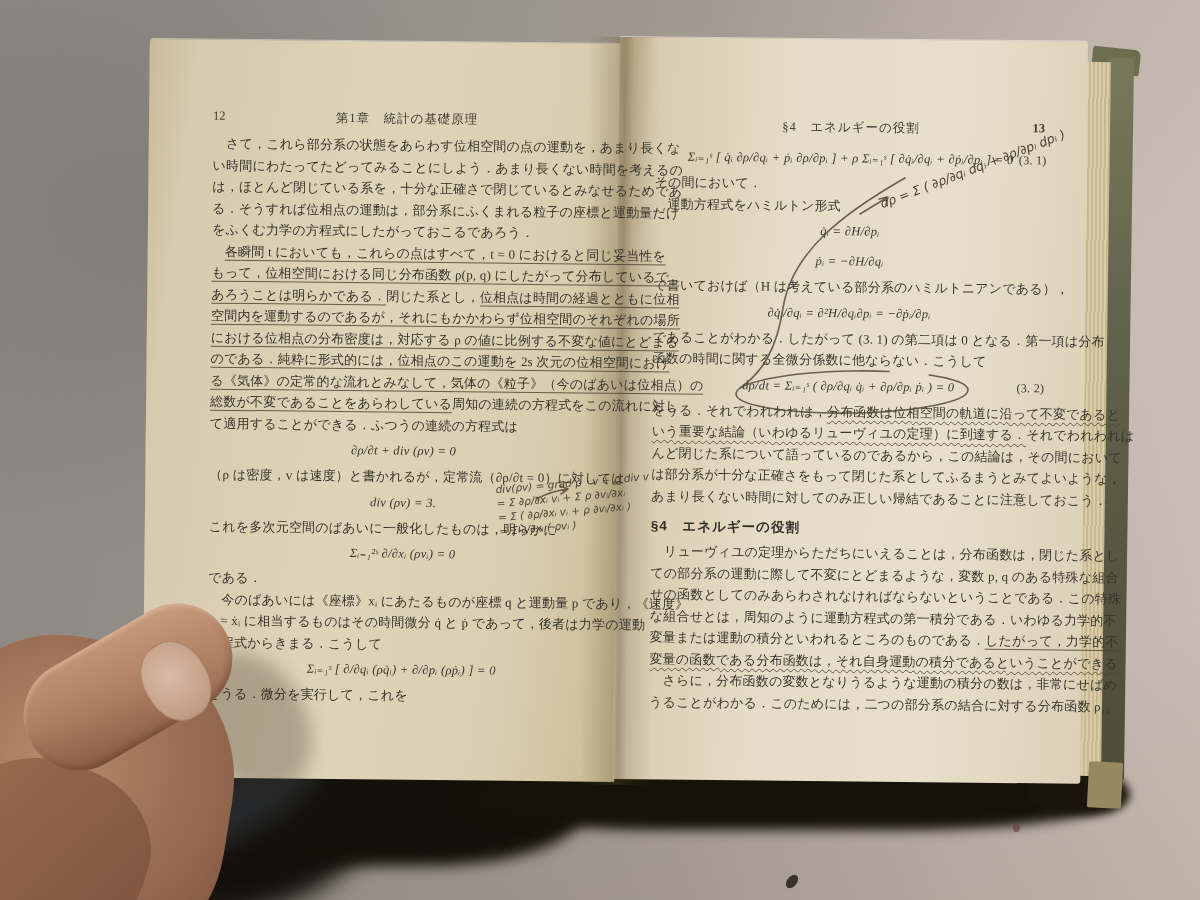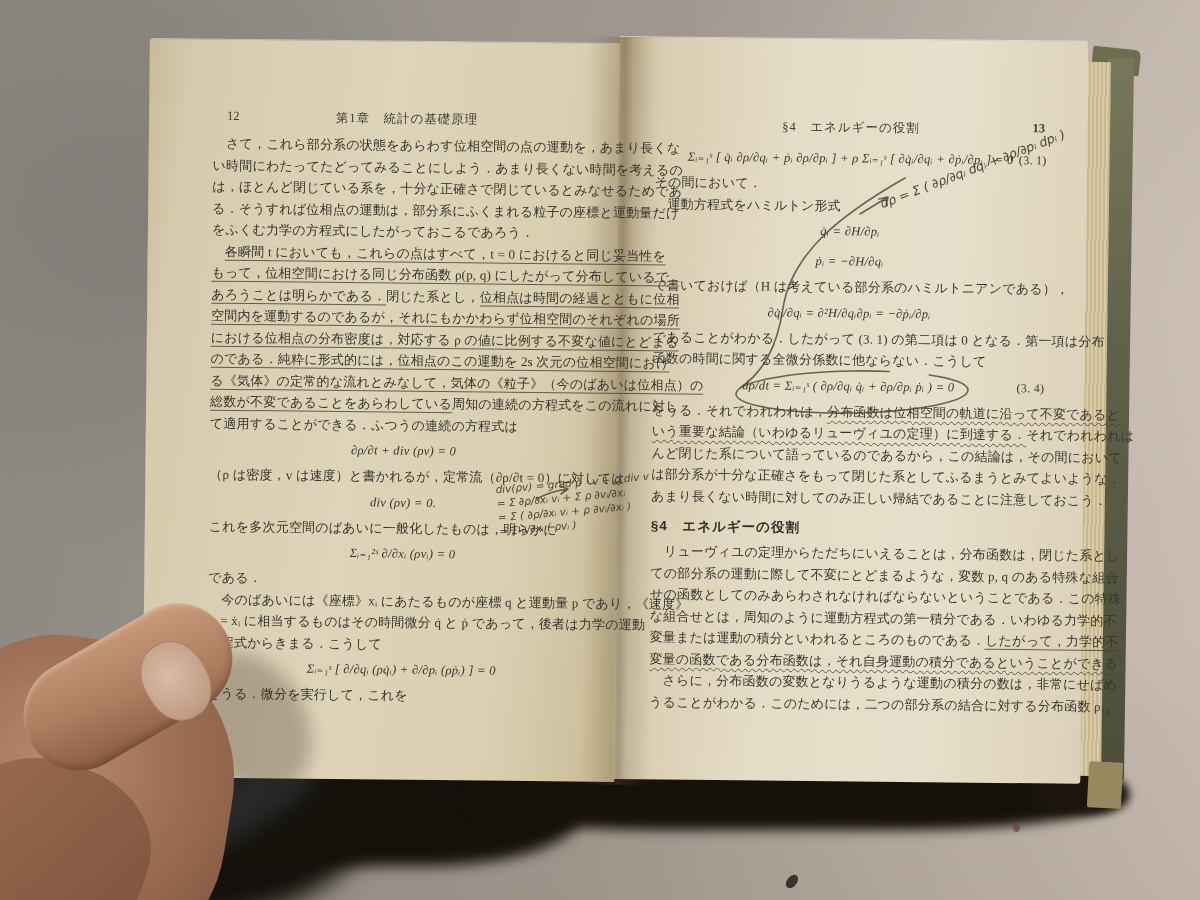--- a/index.html
+++ b/index.html
@@ -49,21 +49,21 @@
         background:linear-gradient(97deg,#c8bb9a 0%,#d7cbae 9%,#ded4b9 45%,#d9ceb0 78%,#c9ba95 100%);
         box-shadow:0 -1px 0 rgba(255,255,245,.45);}
   .page-r{left:470px;top:0;width:468px;height:742px;border-radius:0 3px 3px 0;
         background:linear-gradient(93deg,#bfae8b 0%,#d8ccaf 7%,#e5dcc7 35%,#e7dfcb 68%,#dcd1b8 100%);
         box-shadow:0 -1px 0 rgba(255,255,245,.5);}
   .gutter{left:438px;top:0;width:72px;height:748px;
         background:linear-gradient(90deg,rgba(95,78,45,0) 0%,rgba(95,78,45,.25) 42%,rgba(78,63,36,.38) 52%,rgba(95,78,45,.2) 64%,rgba(95,78,45,0) 100%);}
 
   
   .pl-head{left:64px;top:76px;width:388px;height:20px;color:#3f3b33;font-size:12.5px;}
-  .pl-head .pgnum{left:14px;top:0;}
+  .pl-head .pgnum{left:0;top:0;}
   .pl-head .ttl{left:0;top:0;width:100%;text-align:center;letter-spacing:1px;}
   .pr-head{left:506px;top:80px;width:392px;height:20px;color:#403c34;font-size:12.5px;}
   .pr-head .ttl{left:0;top:0;width:100%;text-align:center;letter-spacing:1px;}
   .pr-head .pgnum{right:2px;top:0;font-weight:bold;}
 
   .pl-body{left:64px;top:100px;width:388px;color:#36332c;}
   .pr-body{left:506px;top:104px;width:392px;color:#38352d;}
   .pl-body,.pr-body{font-size:13px;}
   .tline{position:relative;height:21.5px;line-height:21.5px;text-align:justify;text-align-last:justify;
          letter-spacing:.2px;white-space:nowrap;}
@@ -144,21 +144,21 @@
         <div class="tline"><span class="u1">もって，位相空間における同じ分布函数 ρ(p, q) にしたがって分布しているで</span></div>
         <div class="tline"><span class="u1">あろうことは明らかである．</span><span>閉じた系とし，</span><span class="u1">位相点は時間の経過とともに位相</span></div>
         <div class="tline"><span class="u1">空間内を運動するのであるが，それにもかかわらず位相空間のそれぞれの場所</span></div>
         <div class="tline"><span class="u1">における位相点の分布密度は，対応する ρ の値に比例する不変な値にとどまる</span></div>
         <div class="tline"><span class="u1">のである．純粋に形式的には，位相点のこの運動を 2s 次元の位相空間におけ</span></div>
         <div class="tline"><span class="u1">る《気体》の定常的な流れとみなして，気体の《粒子》（今のばあいは位相点）の</span></div>
         <div class="tline"><span class="u1">総数が不変であることをあらわしている</span><span>周知の連続の方程式をこの流れに対し</span></div>
         <div class="tline short"><span>て適用することができる．ふつうの連続の方程式は</span></div>
         <div class="formula"><span class="ftxt">∂ρ/∂t + div (ρv) = 0</span></div>
         <div class="tline short"><span>（ρ は密度，v は速度）と書かれるが，定常流（∂ρ/∂t = 0）に対しては</span></div>
-        <div class="formula"><span class="ftxt">div (ρv) = 0.</span></div>
+        <div class="formula"><span class="ftxt">div (ρv) = 3.</span></div>
         <div class="tline short"><span>これを多次元空間のばあいに一般化したものは，明らかに</span></div>
         <div class="formula"><span class="ftxt">Σᵢ₌₁²ˢ ∂/∂xᵢ (ρvᵢ) = 0</span></div>
         <div class="tline short"><span>である．</span></div>
         <div class="tline"><span>　今のばあいには《座標》xᵢ にあたるものが座標 q と運動量 p であり，《速度》</span></div>
         <div class="tline"><span>vᵢ = ẋᵢ に相当するものはその時間微分 q̇ と ṗ であって，後者は力学の運動</span></div>
         <div class="tline short"><span>方程式からきまる．こうして</span></div>
         <div class="formula"><span class="ftxt">Σᵢ₌₁ˢ [ ∂/∂qᵢ (ρq̇ᵢ) + ∂/∂pᵢ (ρṗᵢ) ] = 0</span></div>
         <div class="tline short"><span>をうる．微分を実行して，これを</span></div>
       </div>
 
@@ -169,21 +169,21 @@
     <div class="pr-body">
         <div class="formula"><span class="ftxt">Σᵢ₌₁ˢ [ q̇ᵢ ∂ρ/∂qᵢ + ṗᵢ ∂ρ/∂pᵢ ] + ρ Σᵢ₌₁ˢ [ ∂q̇ᵢ/∂qᵢ + ∂ṗᵢ/∂pᵢ ] = 0</span><span class="ftag">(3. 1)</span></div>
         <div class="tline short"><span>その間において．</span></div>
         <div class="tline short"><span>　運動方程式をハミルトン形式</span></div>
         <div class="formula"><span class="ftxt">q̇ᵢ = ∂H/∂pᵢ</span></div>
         <div class="formula"><span class="ftxt">ṗᵢ = −∂H/∂qᵢ</span></div>
         <div class="tline short"><span>で書いておけば（H は考えている部分系のハミルトニアンである），</span></div>
         <div class="formula"><span class="ftxt">∂q̇ᵢ/∂qᵢ = ∂²H/∂qᵢ∂pᵢ = −∂ṗᵢ/∂pᵢ</span></div>
         <div class="tline"><span>であることがわかる．したがって (3. 1) の第二項は 0 となる．第一項は分布</span></div>
         <div class="tline short"><span>函数の時間に関する全微分係数に他ならない．こうして</span></div>
-        <div class="formula"><span class="ftxt">dρ/dt = Σᵢ₌₁ˢ ( ∂ρ/∂qᵢ q̇ᵢ + ∂ρ/∂pᵢ ṗᵢ ) = 0</span><span class="ftag">(3. 4)</span></div>
+        <div class="formula"><span class="ftxt">dρ/dt = Σᵢ₌₁ˢ ( ∂ρ/∂qᵢ q̇ᵢ + ∂ρ/∂pᵢ ṗᵢ ) = 0</span><span class="ftag">(3. 2)</span></div>
         <div class="tline"><span>をうる．それでわれわれは，</span><span class="u2">分布函数は位相空間の軌道に沿って不変であると</span></div>
         <div class="tline"><span class="u2">いう重要な結論（いわゆるリューヴィユの定理）に到達する．</span><span>それでわれわれは</span></div>
         <div class="tline"><span>んど閉じた系について語っているのであるから，この結論は，その間において</span></div>
         <div class="tline"><span>は部分系が十分な正確さをもって閉じた系としてふるまうとみてよいような，</span></div>
         <div class="tline short"><span>あまり長くない時間に対してのみ正しい帰結であることに注意しておこう．</span></div>
         <div class="sec-heading">§4　エネルギーの役割</div>
         <div class="tline"><span>　リューヴィユの定理からただちにいえることは，分布函数は，閉じた系とし</span></div>
         <div class="tline"><span>ての部分系の運動に際して不変にとどまるような，変数 p, q のある特殊な組合</span></div>
         <div class="tline"><span>せの函数としてのみあらわされなければならないということである．この特殊</span></div>
         <div class="tline"><span>な組合せとは，周知のように運動方程式の第一積分である．いわゆる力学的不</span></div>

